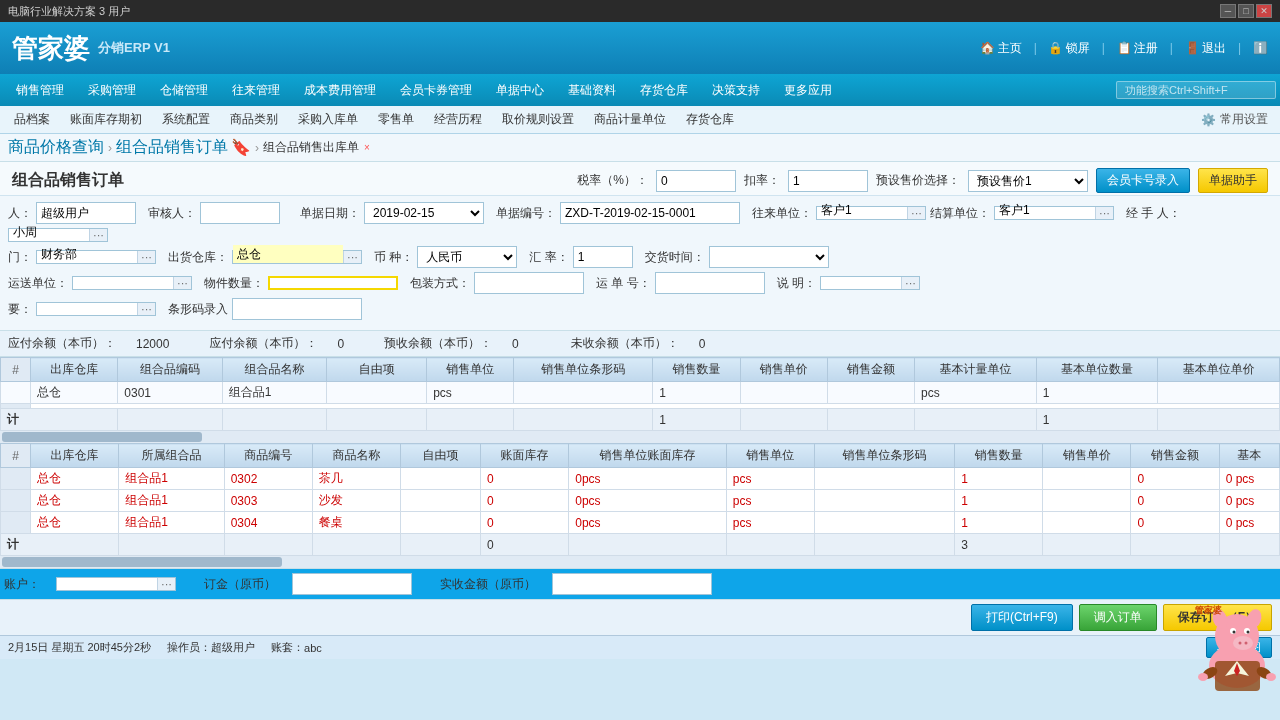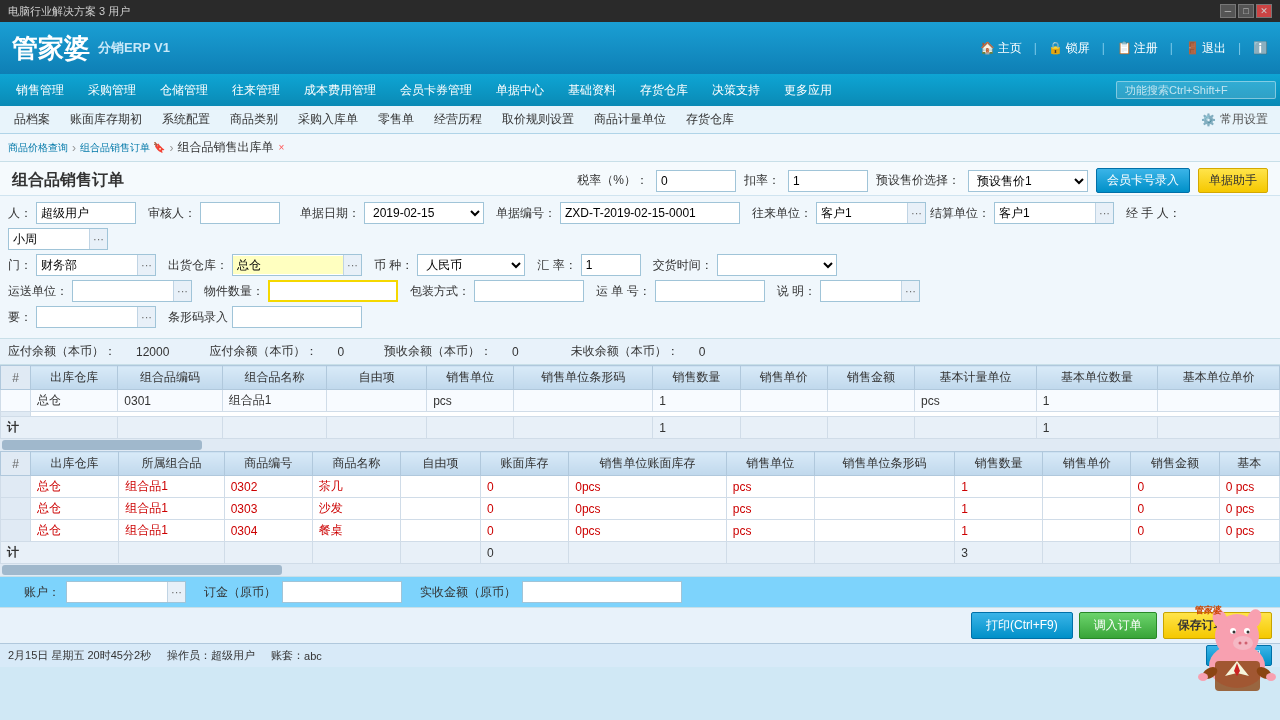--- a/index.html
+++ b/index.html
@@ -23,21 +23,21 @@
     .menu-search { margin-left: auto; background: rgba(255,255,255,0.15); border: 1px solid rgba(255,255,255,0.4); color: white; padding: 2px 8px; font-size: 11px; width: 160px; border-radius: 2px; }
     .menu-search::placeholder { color: rgba(255,255,255,0.7); }
     
     
     .sub-menu { background: #e8f4fb; height: 28px; display: flex; align-items: center; padding: 0 4px; border-bottom: 1px solid #b0d4e8; }
     .sub-item { color: #333; padding: 3px 10px; cursor: pointer; font-size: 12px; white-space: nowrap; }
     .sub-settings { margin-left: auto; display: flex; align-items: center; gap: 4px; color: #555; cursor: pointer; padding: 3px 8px; }
     
     
     .breadcrumb { background: #f0f7fc; height: 28px; display: flex; align-items: center; padding: 0 8px; border-bottom: 1px solid #c8dfe8; }
-    .breadcrumb-item { color: #0078a8; cursor: pointer; font-size: 10px; display: flex; align-items: center; gap: 3px; text-align: center; }
+    .breadcrumb-item { color: #0078a8; cursor: pointer; font-size: 16px; display: flex; align-items: center; gap: 3px; text-align: center; }
     .breadcrumb-sep { color: #999; margin: 0 4px; }
     .breadcrumb-current { color: #333; font-size: 12px; display: flex; align-items: center; gap: 3px; }
     .breadcrumb-close { color: #f55; cursor: pointer; margin-left: 2px; font-size: 10px; }
     
     
     .page-title-bar { background: #f5fafd; padding: 6px 12px 2px 12px; border-bottom: 1px solid #d0e4f0; }
     .page-title { font-size: 16px; color: #333; font-weight: bold; }
     
     
     .form-area { background: #f0f7fc; padding: 6px 8px; border-bottom: 1px solid #c8dfe8; }
@@ -62,39 +62,39 @@
     
     
     .detail-table-container { background: white; overflow-x: auto; max-height: 120px; }
     tr.detail-red td { color: #cc0000; }
     
     
     .scroll-area { background: #e0eaf4; height: 12px; display: flex; align-items: center; padding: 0 2px; }
     .scroll-thumb { background: #a0b8cc; height: 10px; width: 200px; border-radius: 3px; }
     
     
-    .footer-form { background: #7dd3fc; padding: 4px 24px; border-top: 1px solid #c8dfe8; display: flex; align-items: center; gap: 6px; }
+    .footer-form { background: #0ea5e9; padding: 4px 4px; border-top: 1px solid #c8dfe8; display: flex; align-items: center; gap: 16px; }
     
     
     .action-bar { background: #e8f2fa; padding: 4px 8px; display: flex; justify-content: flex-end; gap: 6px; border-top: 1px solid #c8dfe8; }
     .btn-print { background: linear-gradient(180deg, #3ab4e8 0%, #0090c8 100%); border: 1px solid #0070a8; color: white; padding: 4px 14px; cursor: pointer; font-size: 12px; border-radius: 2px; }
     .btn-import { background: linear-gradient(180deg, #6cd46c 0%, #38a438 100%); border: 1px solid #288828; color: white; padding: 4px 14px; cursor: pointer; font-size: 12px; border-radius: 2px; }
     .btn-save { background: linear-gradient(180deg, #ffe44a 0%, #f5c800 100%); border: 1px solid #c8a400; color: #333; padding: 4px 14px; cursor: pointer; font-size: 12px; border-radius: 2px; font-weight: bold; }
     
     
     .status-bar { background: #d8eaf8; height: 24px; display: flex; align-items: center; padding: 0 8px; font-size: 11px; color: #333; border-top: 1px solid #b0c8dc; }
     .status-bar-right { margin-left: auto; }
     
     
     .mascot { position: absolute; right: 0; bottom: 28px; width: 80px; height: 90px; }
     
     
     .row-num { background: #e0eaf4; text-align: center; color: #666; width: 30px; }
 
-    .input-with-dots { display: flex; align-items: center; border: 1px solid #a0c4d8; background: white; height: 22px; }
+    .input-with-dots { display: flex; align-items: flex-end; border: 1px solid #a0c4d8; background: white; height: 14px; }
     .input-with-dots input { border: none; outline: none; padding: 2px 4px; font-size: 12px; background: transparent; flex: 1; width: 100%; }
     .dots-btn { padding: 0 3px; color: #666; cursor: pointer; font-size: 11px; border-left: 1px solid #c0d4e4; background: #e8f0f8; height: 100%; display: flex; align-items: center; }
   </style>
 </head>
 <body>
 
 <div class="title-bar">
   <span>电脑行业解决方案 3 用户</span>
   <div class="title-bar-controls">
     <div class="title-btn">─</div>
@@ -228,21 +228,21 @@
       <span class="dots-btn">···</span>
     </div>
 
     <span style="margin-left:8px;" class="form-label">出货仓库：</span>
     <div class="input-with-dots" style="width:130px;">
       <input type="text" style="background: rgb(255, 255, 192); border: none;" value="总仓">
       <span class="dots-btn">···</span>
     </div>
 
     <span style="margin-left:8px;" class="form-label">币 种：</span>
-    <select class="form-select" style="width:108px;">
+    <select class="form-select" style="width:100px;">
       <option>人民币</option>
     </select>
 
     <span style="margin-left:8px;" class="form-label">汇 率：</span>
     <input type="text" class="form-input" style="width: 60px;" value="1">
 
     <span style="margin-left:8px;" class="form-label">交货时间：</span>
     <select class="form-select" style="width:120px;">
       <option></option>
     </select>

